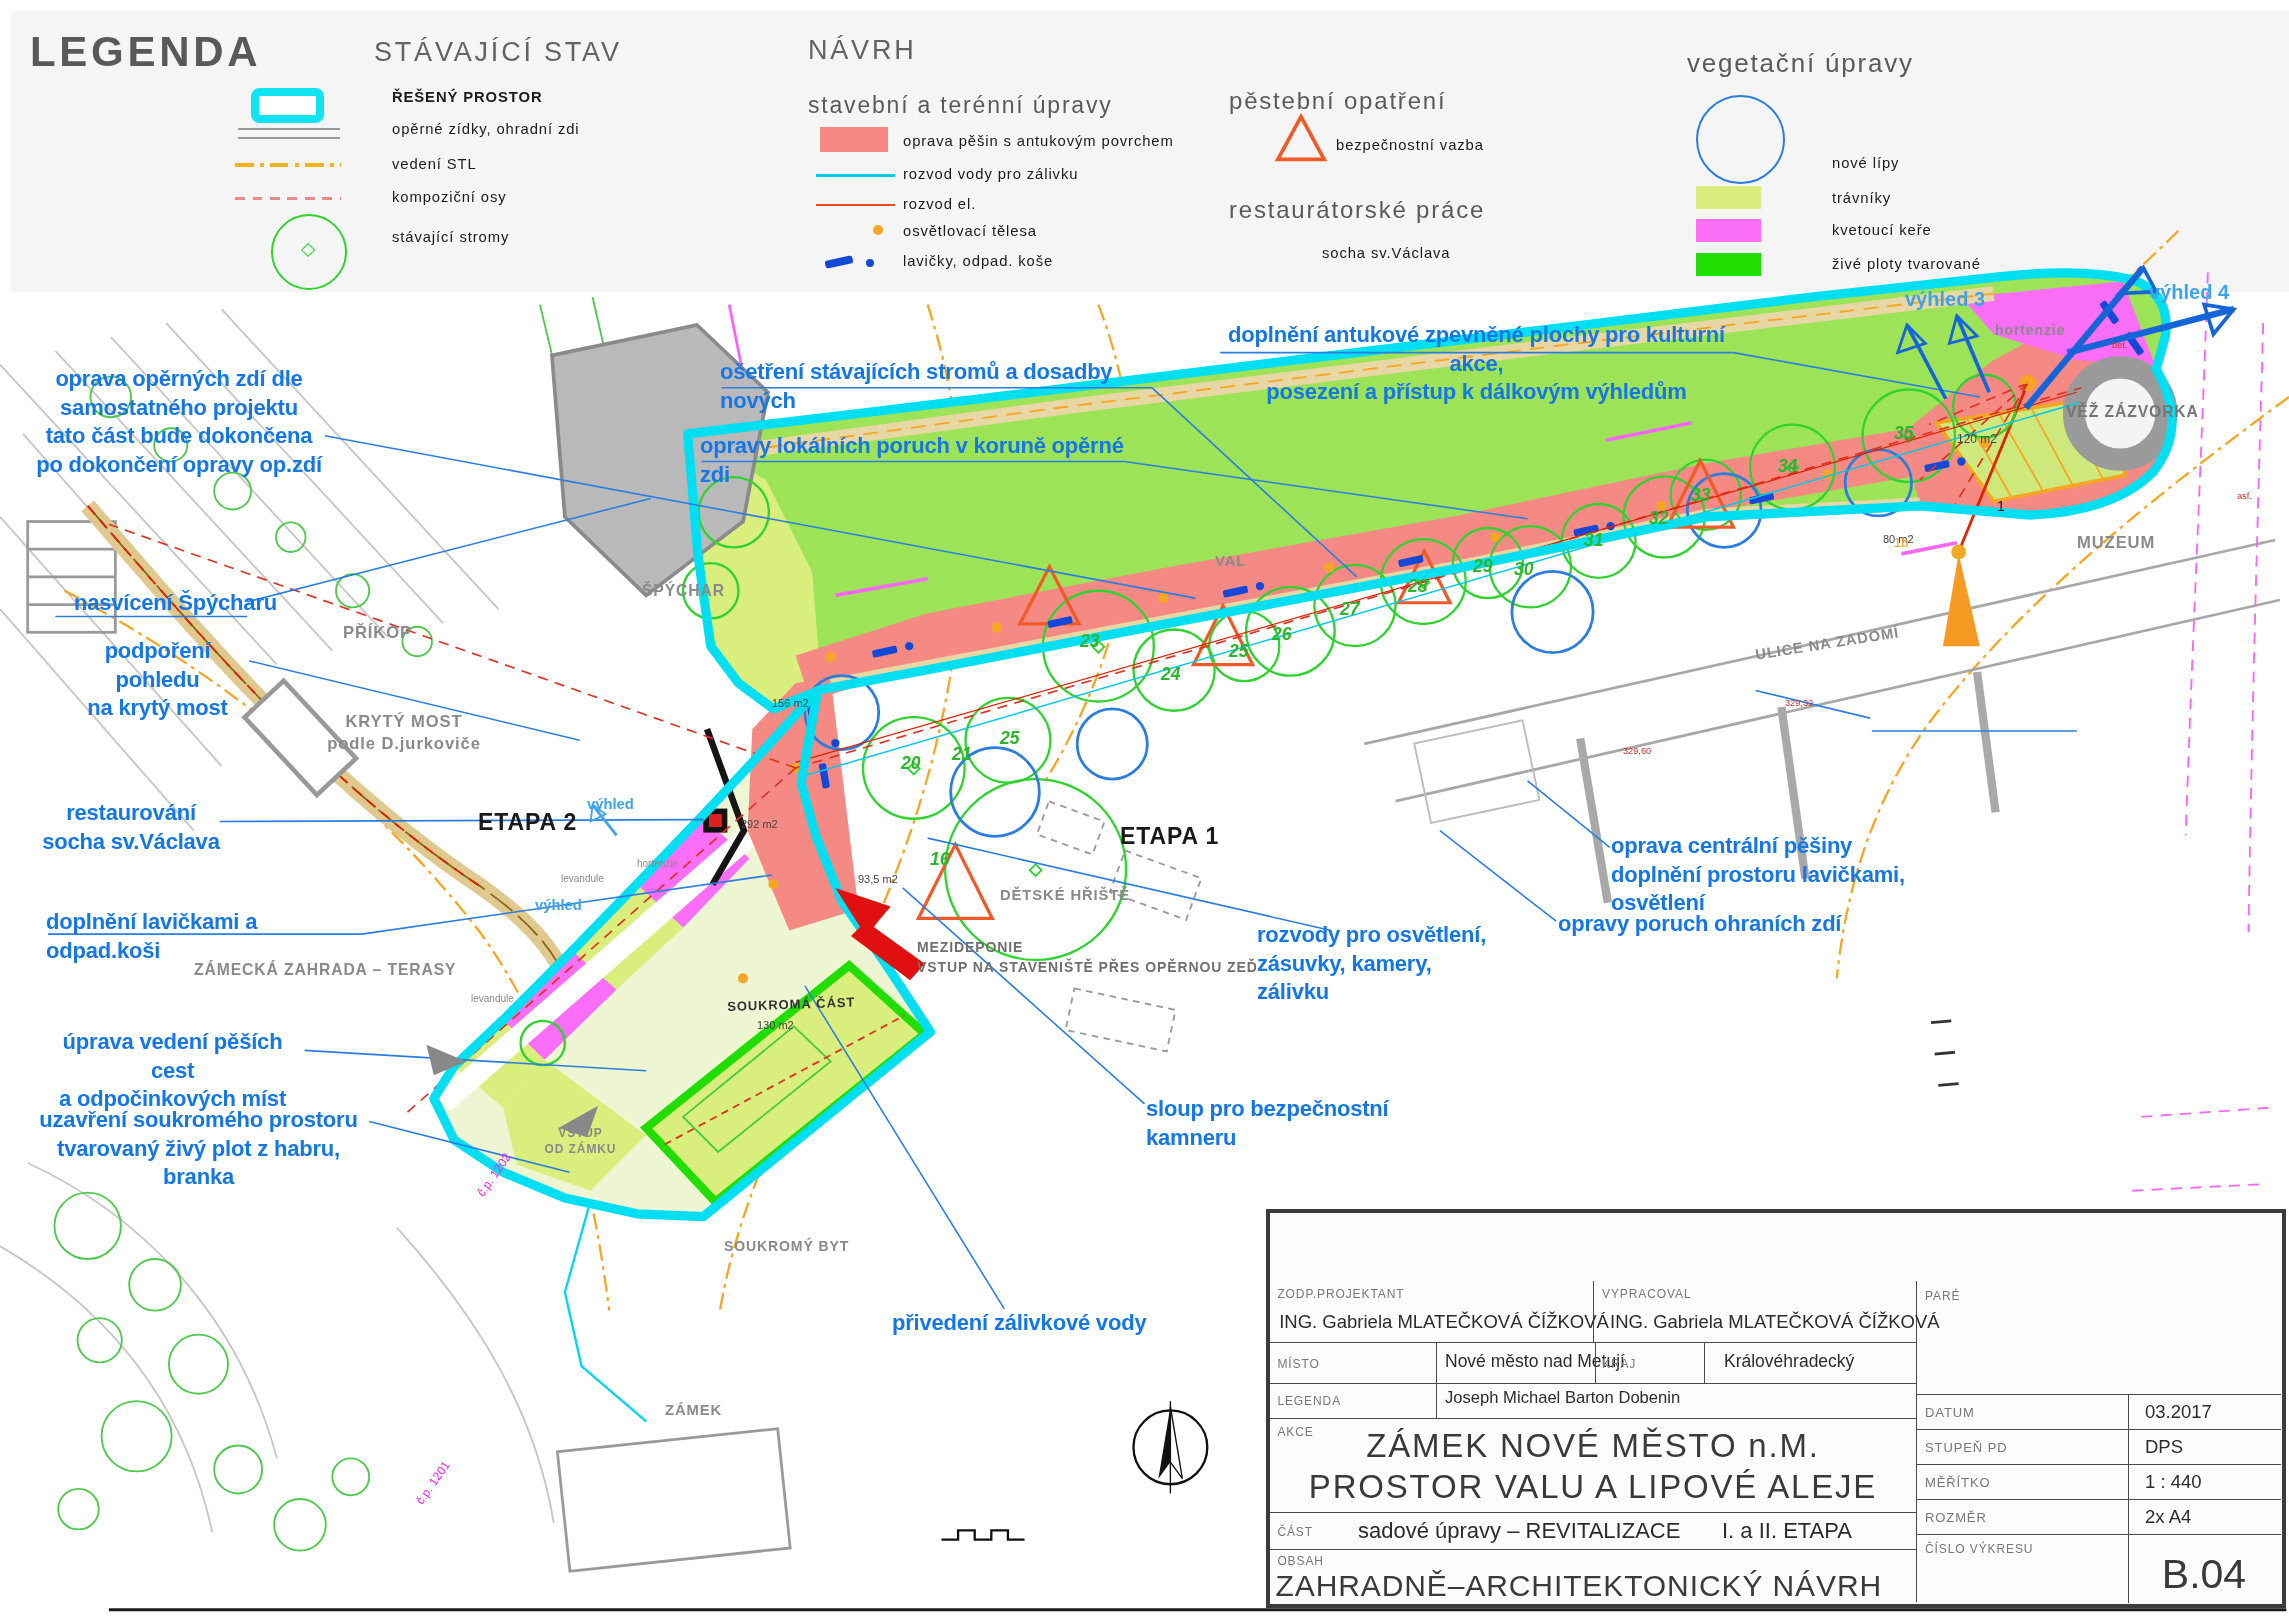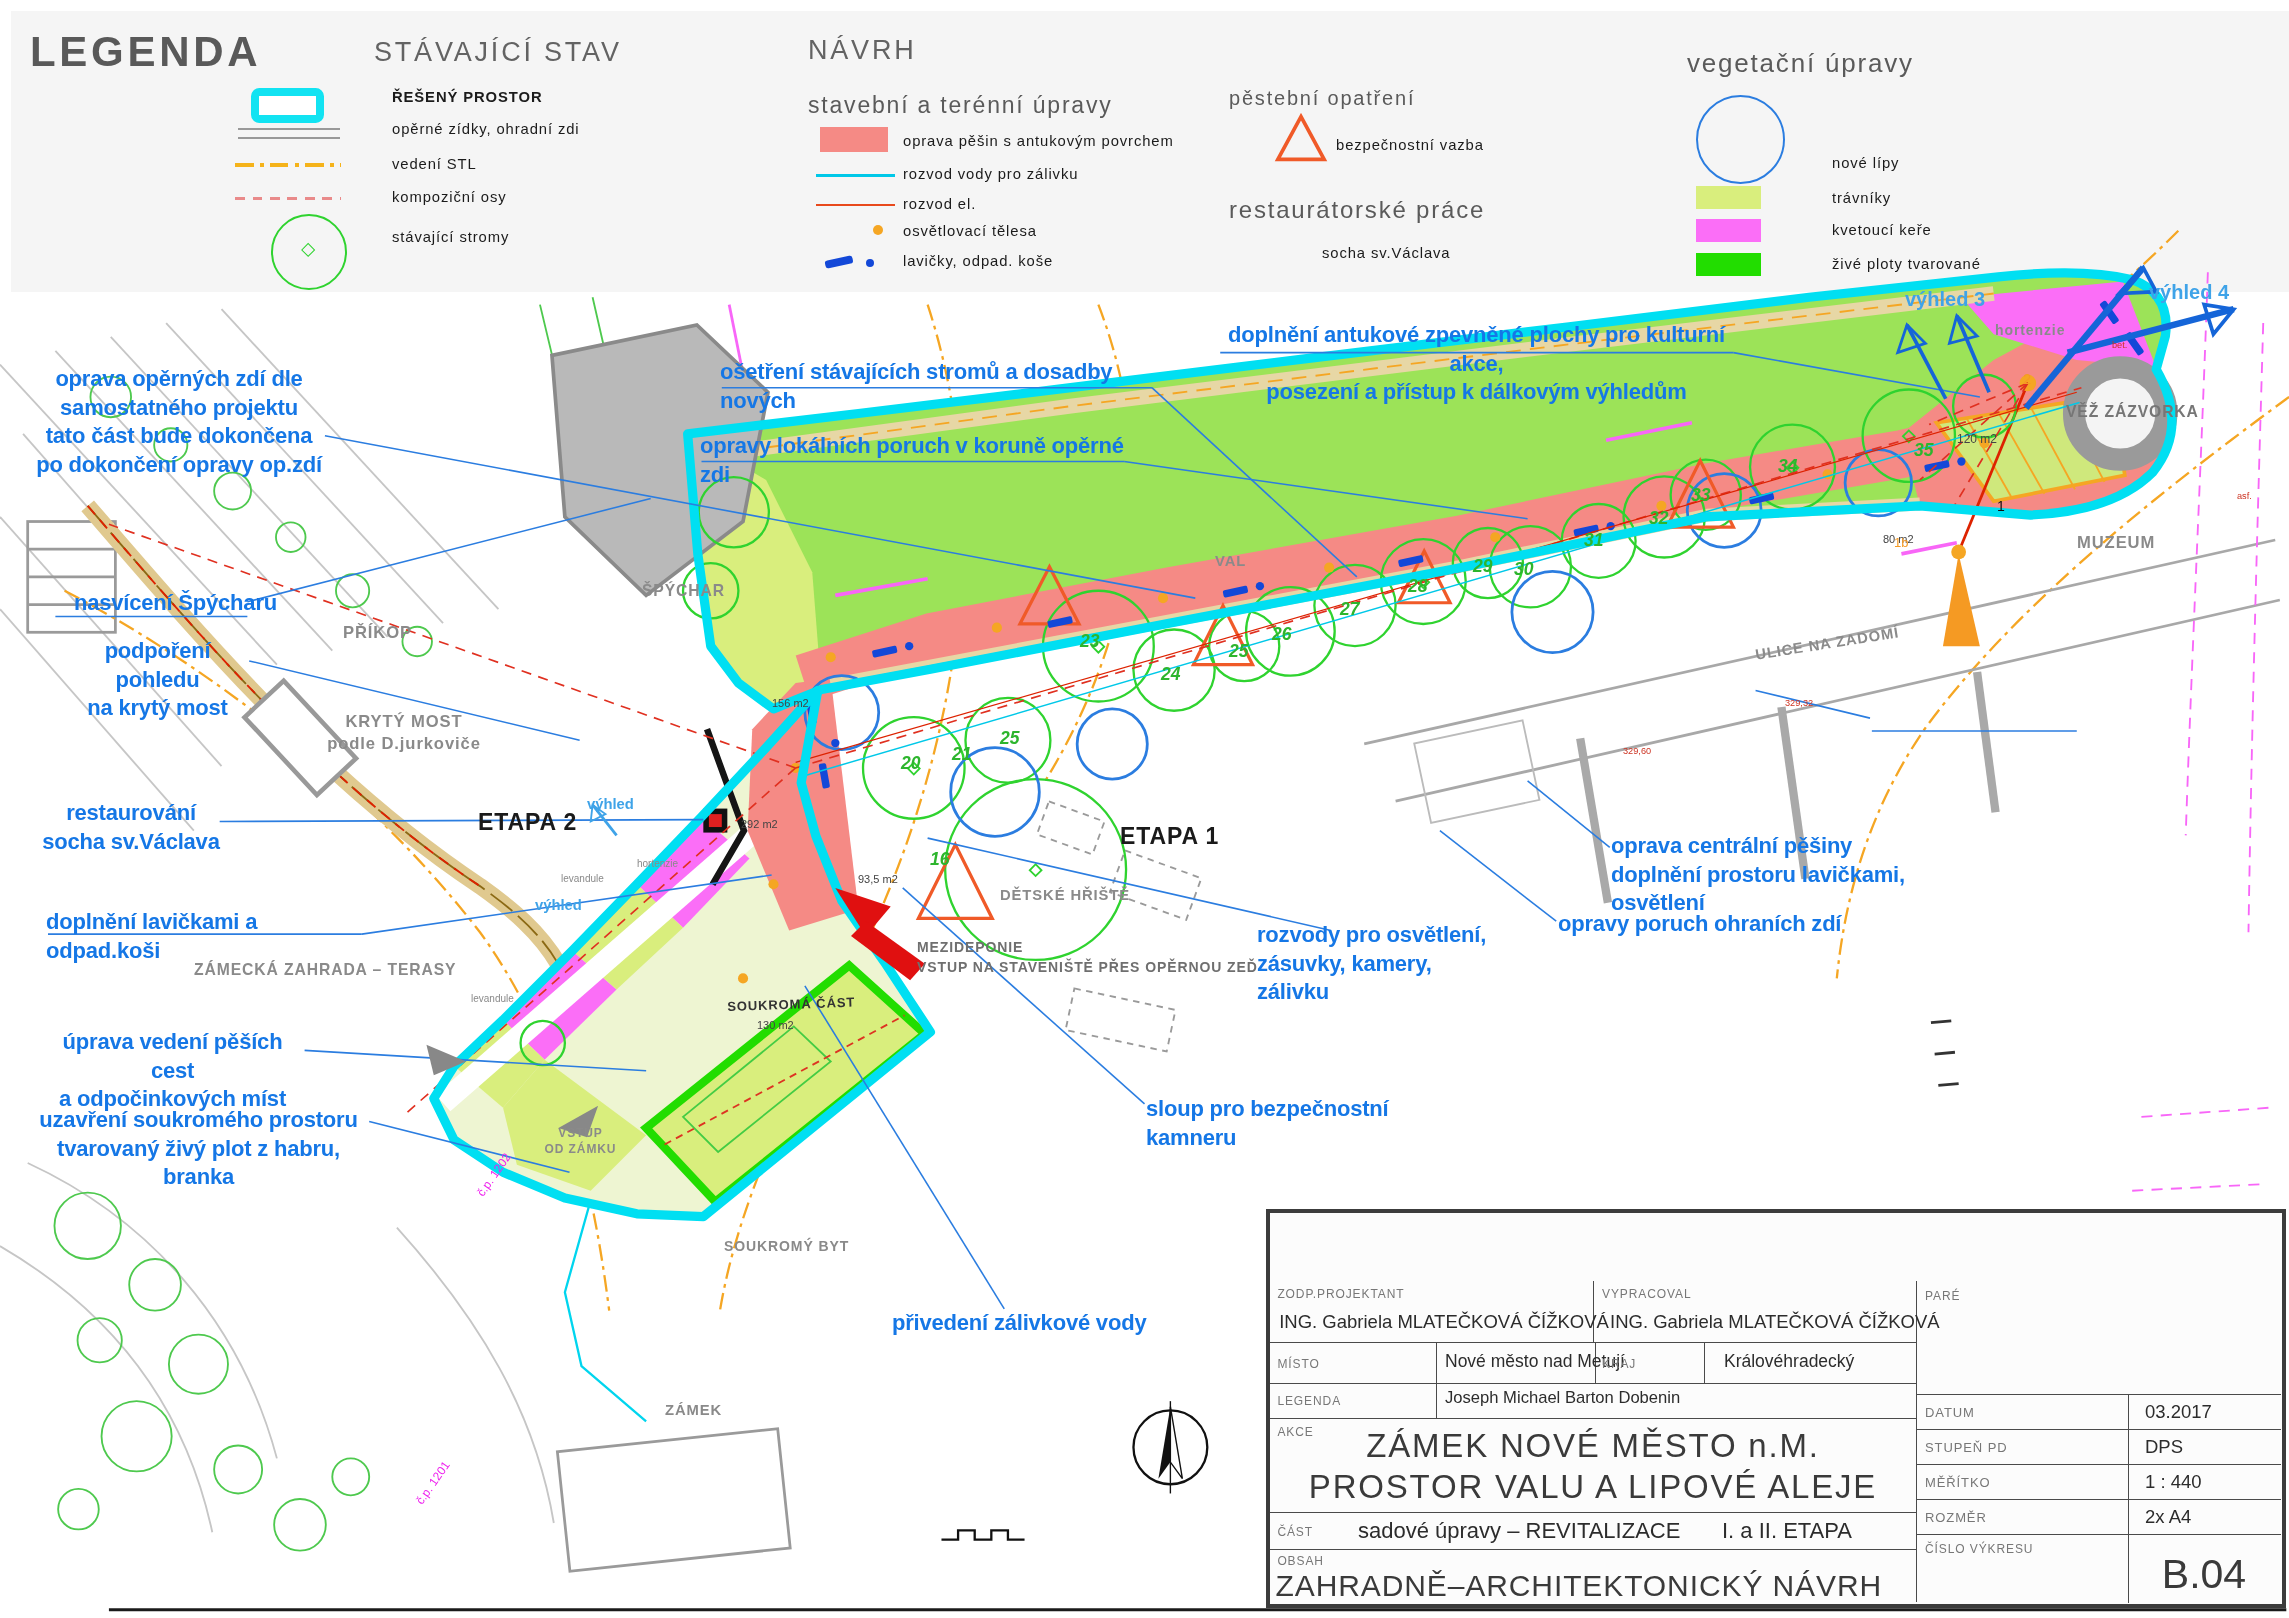--- a/index.html
+++ b/index.html
@@ -363,21 +363,21 @@
     <div class="sym" style="left:816px;top:174px;width:79px;height:2.8px;background:#00c8e8"></div>
     <div class="lg-item" style="left:903px;top:166px">rozvod vody pro zálivku</div>
     <div class="sym" style="left:816px;top:204px;width:79px;height:2.3px;background:#e8491c"></div>
     <div class="lg-item" style="left:903px;top:196px">rozvod el.</div>
     <div class="sym" style="left:873px;top:225px;width:10px;height:10px;border-radius:50%;background:#f5a623"></div>
     <div class="lg-item" style="left:903px;top:223px">osvětlovací tělesa</div>
     <div class="sym" style="left:825px;top:258px;width:28px;height:8.3px;border-radius:2.8px;background:#1348d8;transform:rotate(-12deg)"></div>
     <div class="sym" style="left:866px;top:259px;width:8.3px;height:8.3px;border-radius:50%;background:#1348d8"></div>
     <div class="lg-item" style="left:903px;top:253px">lavičky, odpad. koše</div>
 
-    <div class="lg-sec2" style="left:1229px;top:87px;font-size:20px">pěstební opatření</div>
+    <div class="lg-sec2" style="left:1229px;top:87px;font-size:24px">pěstební opatření</div>
     <svg class="sym" style="left:1274px;top:113px" width="54" height="50" viewBox="0 0 58 54">
       <polygon points="29,4 54,50 4,50" fill="none" stroke="#f05a28" stroke-width="4"></polygon>
     </svg>
     <div class="lg-item" style="left:1336px;top:137px">bezpečnostní vazba</div>
     <div class="lg-sec2" style="left:1229px;top:196px;font-size:24px">restaurátorské práce</div>
     <div class="lg-item" style="left:1322px;top:245px">socha sv.Václava</div>
 
     <div class="lg-sec2" style="left:1687px;top:48px;font-size:26px">vegetační úpravy</div>
     <div class="sym" style="left:1696px;top:95px;width:85px;height:85px;border:2.8px solid #2b7de0;border-radius:50%"></div>
     <div class="lg-item" style="left:1832px;top:155px">nové lípy</div>
@@ -479,21 +479,21 @@
       <div class="tn" style="left: 1229px; top: 641px;"><span>25</span></div>
       <div class="tn" style="left: 1272px; top: 624px;"><span>26</span></div>
       <div class="tn" style="left: 1340px; top: 599px;"><span>27</span></div>
       <div class="tn" style="left: 1408px; top: 576px;"><span>28</span></div>
       <div class="tn" style="left: 1473px; top: 556px;"><span>29</span></div>
       <div class="tn" style="left: 1514px; top: 559px;"><span>30</span></div>
       <div class="tn" style="left: 1584px; top: 530px;"><span>31</span></div>
       <div class="tn" style="left: 1649px; top: 508px;"><span>32</span></div>
       <div class="tn" style="left: 1691px; top: 485px;"><span>33</span></div>
       <div class="tn" style="left: 1778px; top: 456px;"><span>34</span></div>
-      <div class="tn" style="left: 1894px; top: 440px; margin-left: 20px;"><span>35</span></div>
+      <div class="tn" style="left: 1894px; top: 423px;"><span>35</span></div>
     </div>
 
   <div class="tb">
 
     <div class="ln" style="left:646px;top:68px;width:0.9px;height:321px"></div>
     <div class="ln" style="left:0;top:129px;width:646px;height:0.9px"></div>
     <div class="ln" style="left:0;top:170px;width:646px;height:0.9px"></div>
     <div class="ln" style="left:0;top:205px;width:646px;height:0.9px"></div>
     <div class="ln" style="left:0;top:299px;width:646px;height:0.9px"></div>
     <div class="ln" style="left:0;top:336px;width:646px;height:0.9px"></div>

